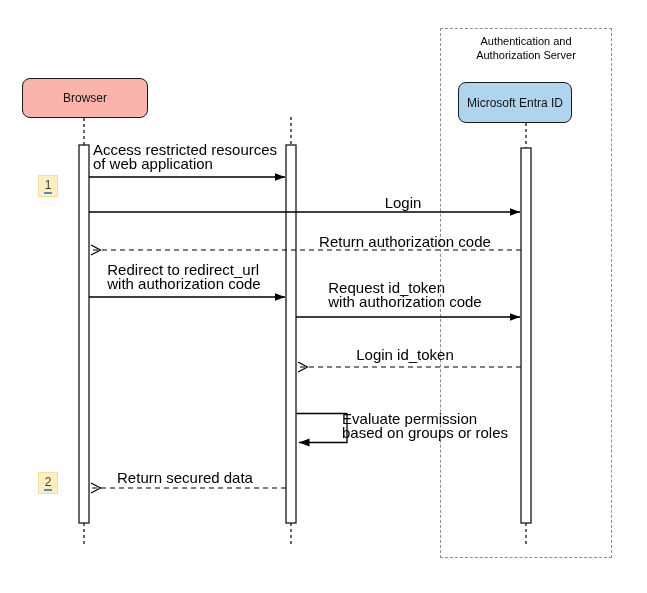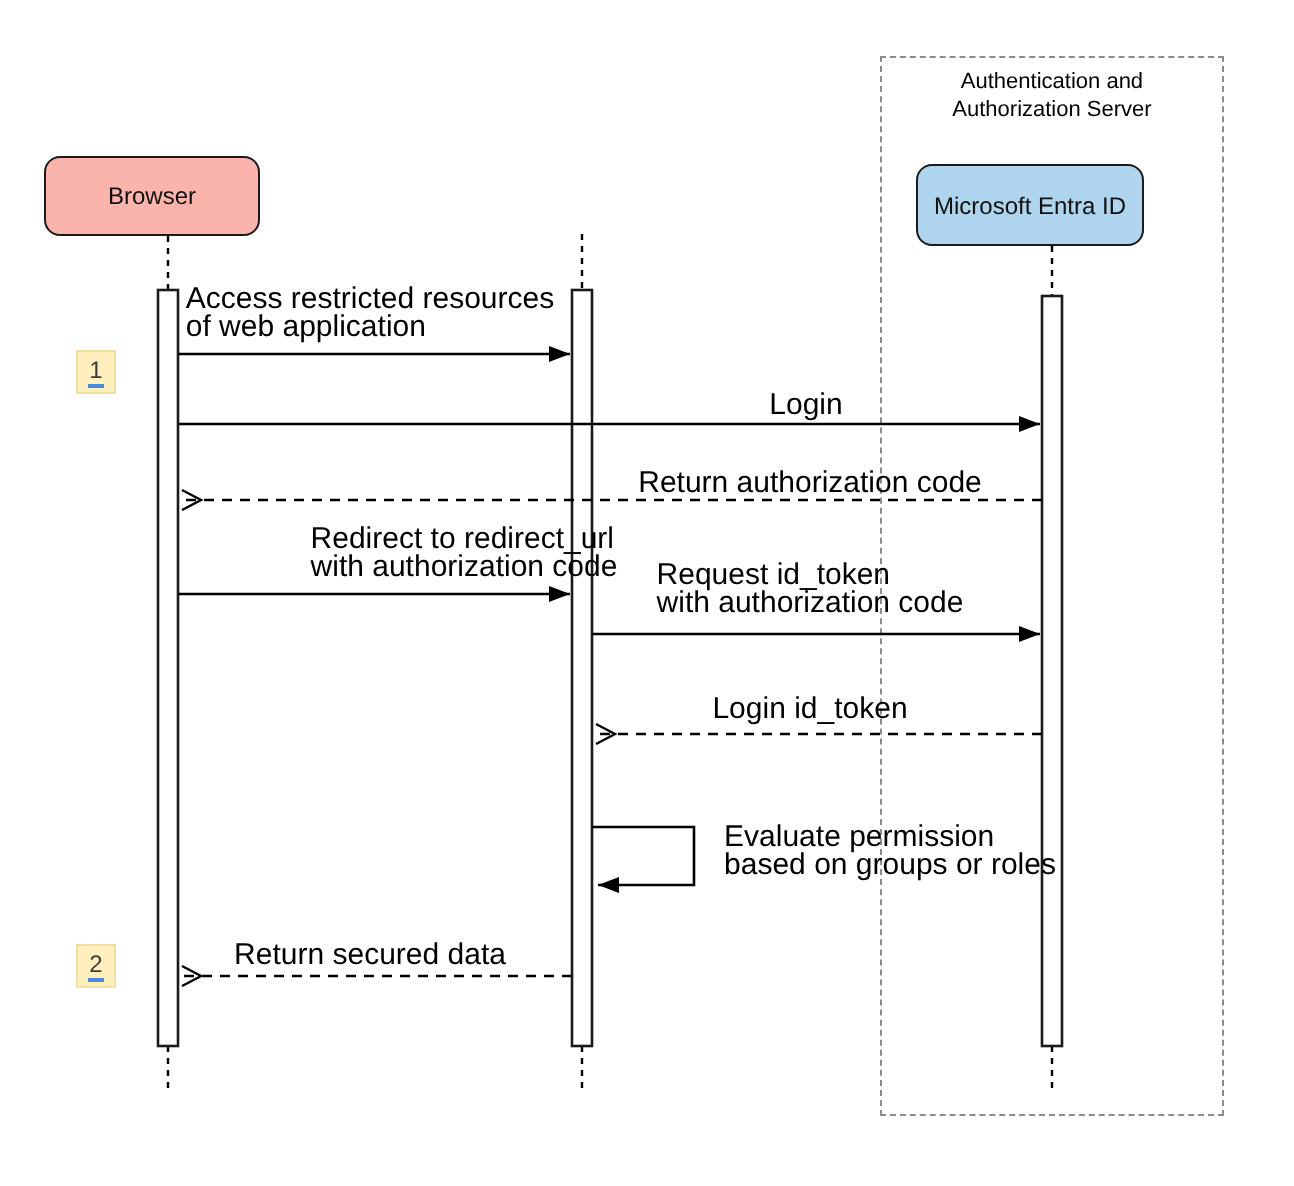--- a/index.html
+++ b/index.html
@@ -20,21 +20,21 @@
     position: absolute; left: 0; right: 0; top: 5px;
     text-align: center; font-size: 11px; line-height: 14px;
     white-space: pre-line; color: #000000;
   }
   .actor {
     position: absolute; box-sizing: border-box;
     border: 1px solid #1a1a1a; border-radius: 8px;
     display: flex; align-items: center; justify-content: center;
     font-size: 12px; color: #111111;
   }
-  .actor-browser { left: 22px; top: 78px; width: 108px; height: 40px; background: #FBB4AB; }
+  .actor-browser { left: 22px; top: 78px; width: 126px; height: 40px; background: #FBB4AB; }
   .actor-web     { left: 228px; top: 78px; width: 131px; height: 39px; background: #C5E5AB; }
   .actor-entra   { left: 458px; top: 82px; width: 114px; height: 41px; background: #AFD4EE; }
   .msg {
     position: absolute; transform: translateX(-50%);
     font-size: 15px; line-height: 14px; text-align: left;
     white-space: pre-line; color: #000000;
   }
   .badge {
     position: absolute; left: 38px; width: 20px; height: 22px;
     background: #FFEFBC; border: 1px solid #f0dfa3; box-sizing: border-box;
@@ -95,22 +95,22 @@
     <span>1</span>
   </div>
   <div class="badge badge-2">
     <span>2</span>
   </div>
 
   <div class="msg" style="left:185px; top:143px;">Access restricted resources
 of web application</div>
   <div class="msg" style="left:403px; top:196px;">Login</div>
   <div class="msg" style="left:405px; top:235px;">Return authorization code</div>
-  <div class="msg" style="left:184px; top:263px;margin-left:48px;">Redirect to redirect_url
+  <div class="msg" style="left:184px; top:263px;">Redirect to redirect_url
 with authorization code</div>
   <div class="msg" style="left:405px; top:281px;">Request id_token
 with authorization code</div>
   <div class="msg" style="left:405px; top:348px;">Login id_token</div>
-  <div class="msg" style="left:445px; top:412px;">Evaluate permission
+  <div class="msg" style="left:425px; top:412px;">Evaluate permission
 based on groups or roles</div>
   <div class="msg" style="left:185px; top:471px;">Return secured data</div>
 
 </div>
 
 </body></html>

